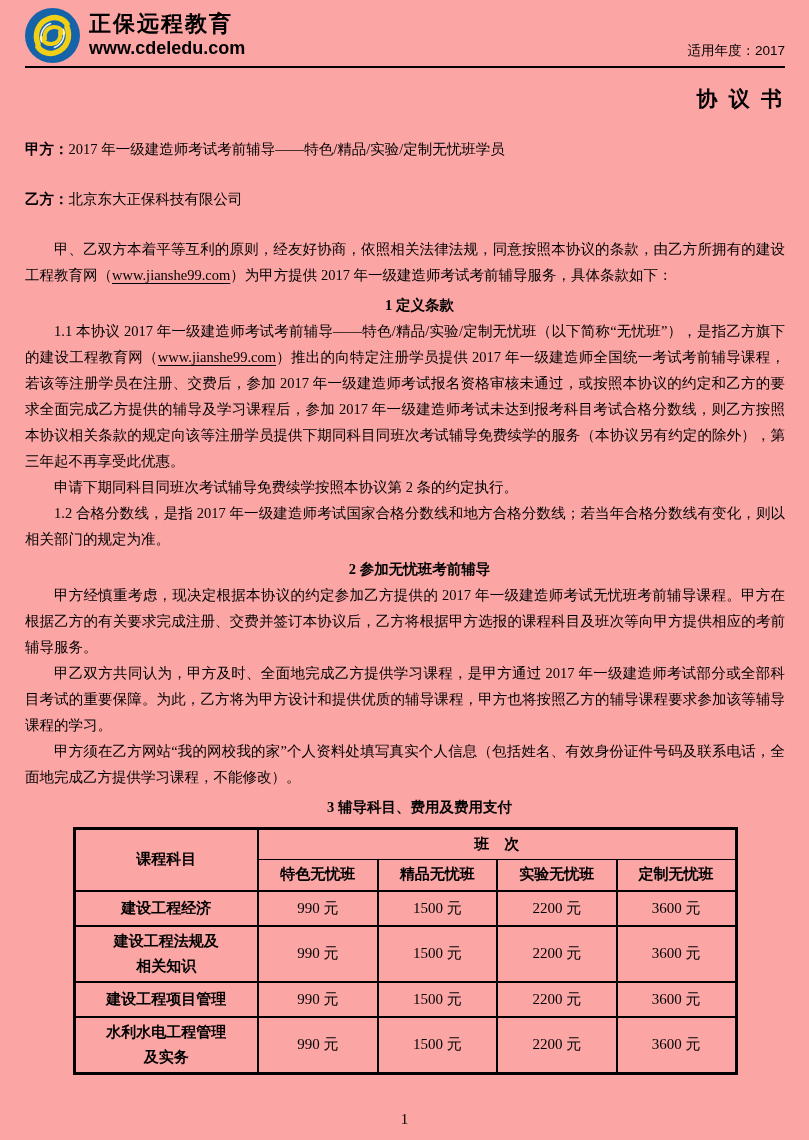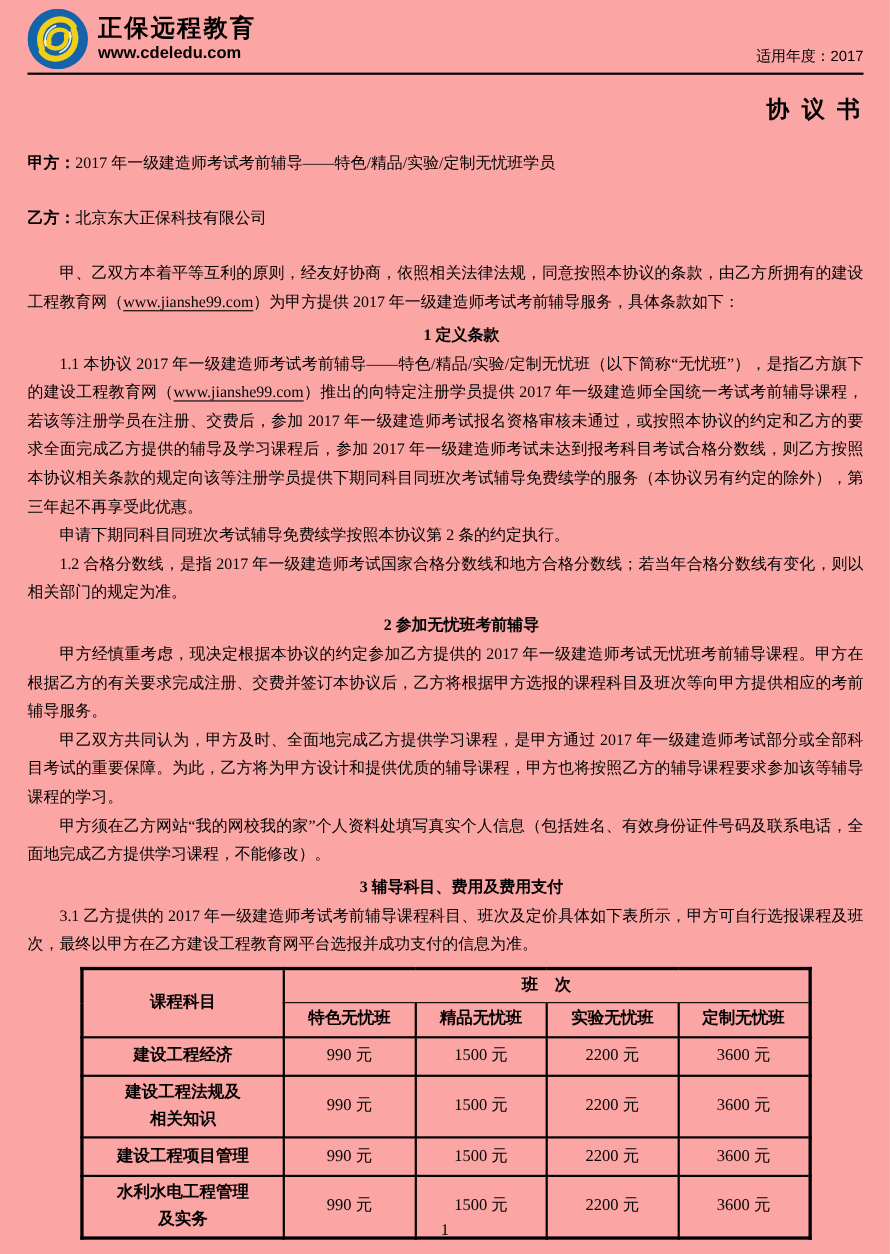--- a/index.html
+++ b/index.html
@@ -18,21 +18,21 @@
   
   .hdr { display: flex; justify-content: space-between; align-items: flex-end; }
   .hdr-left { display: flex; align-items: center; gap: 9px; }
   .logo { width: 55px; height: 55px; flex: 0 0 auto; }
   .brand-name {
     font-family: "Liberation Sans", "DejaVu Sans", sans-serif;
     font-weight: bold; font-size: 22px; letter-spacing: 2px; line-height: 1.2;
   }
   .brand-url {
     font-family: "Liberation Sans", "DejaVu Sans", sans-serif;
-    font-weight: bold; font-size: 15px; line-height: 1.2; margin-top: 1px;
+    font-weight: bold; font-size: 18px; line-height: 1.2; margin-top: 1px;
   }
   .hdr-right {
     font-family: "Liberation Sans", "DejaVu Sans", sans-serif;
     font-size: 13.5px; padding-bottom: 3px;
   }
   .hdr-rule { border: none; border-top: 2px solid #000; margin: 3px 0 0 0; }
   
   .title {
     text-align: right; font-size: 21px; font-weight: bold;
     letter-spacing: 3px; margin: 17px 0 23px 0;
@@ -107,21 +107,20 @@
       <p class="para text indent"><span class="seg">甲、乙双方本着平等互利的原则，经友好协商，依照相关法律法规，同意按照本协议的条款，由乙方所拥有的建设工程教育网（</span><span class="seg u">www.jianshe99.com</span><span class="seg">）为甲方提供 2017 年一级建造师考试考前辅导服务，具体条款如下：</span></p>
       <p class="para heading"><span class="seg">1  定义条款</span></p>
       <p class="para text indent"><span class="seg">1.1 本协议 2017 年一级建造师考试考前辅导——特色/精品/实验/定制无忧班（以下简称“无忧班”），是指乙方旗下的建设工程教育网（</span><span class="seg u">www.jianshe99.com</span><span class="seg">）推出的向特定注册学员提供 2017 年一级建造师全国统一考试考前辅导课程，若该等注册学员在注册、交费后，参加 2017 年一级建造师考试报名资格审核未通过，或按照本协议的约定和乙方的要求全面完成乙方提供的辅导及学习课程后，参加 2017 年一级建造师考试未达到报考科目考试合格分数线，则乙方按照本协议相关条款的规定向该等注册学员提供下期同科目同班次考试辅导免费续学的服务（本协议另有约定的除外），第三年起不再享受此优惠。</span></p>
       <p class="para text indent"><span class="seg">申请下期同科目同班次考试辅导免费续学按照本协议第 2 条的约定执行。</span></p>
       <p class="para text indent"><span class="seg">1.2 合格分数线，是指 2017 年一级建造师考试国家合格分数线和地方合格分数线；若当年合格分数线有变化，则以相关部门的规定为准。</span></p>
       <p class="para heading"><span class="seg">2  参加无忧班考前辅导</span></p>
       <p class="para text indent"><span class="seg">甲方经慎重考虑，现决定根据本协议的约定参加乙方提供的 2017 年一级建造师考试无忧班考前辅导课程。甲方在根据乙方的有关要求完成注册、交费并签订本协议后，乙方将根据甲方选报的课程科目及班次等向甲方提供相应的考前辅导服务。</span></p>
       <p class="para text indent"><span class="seg">甲乙双方共同认为，甲方及时、全面地完成乙方提供学习课程，是甲方通过 2017 年一级建造师考试部分或全部科目考试的重要保障。为此，乙方将为甲方设计和提供优质的辅导课程，甲方也将按照乙方的辅导课程要求参加该等辅导课程的学习。</span></p>
       <p class="para text indent"><span class="seg">甲方须在乙方网站“我的网校我的家”个人资料处填写真实个人信息（包括姓名、有效身份证件号码及联系电话，全面地完成乙方提供学习课程，不能修改）。</span></p>
       <p class="para heading"><span class="seg">3 辅导科目、费用及费用支付</span></p>
-      <p class="para text indent"><span class="seg">3.1 乙方提供的 2017 年一级建造师考试考前辅导课程科目、班次及定价具体如下表所示，甲方可自行选报课程及班次，最终以甲方在乙方建设工程教育网平台选报并成功支付的信息为准。</span></p>
     </div>
 
   <table class="price-table">
     <colgroup>
       <col style="width:184px">
       <col style="width:119.5px">
         <col style="width:119.5px">
         <col style="width:119.5px">
         <col style="width:119.5px">
     </colgroup>

